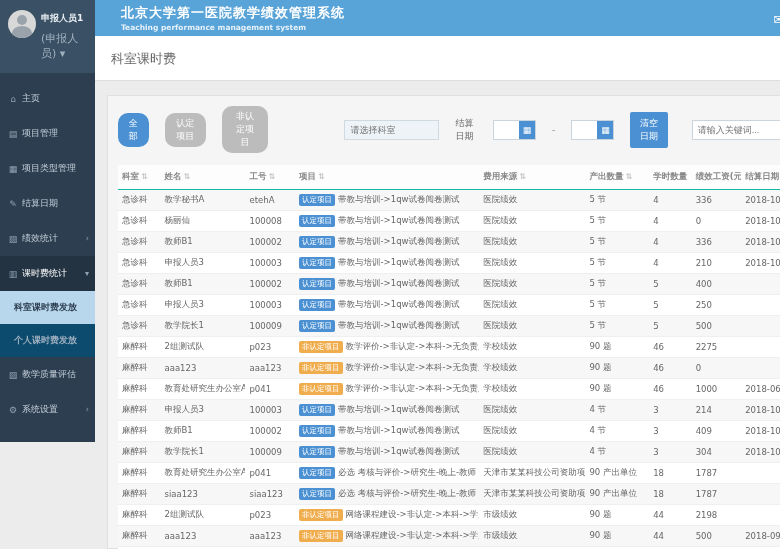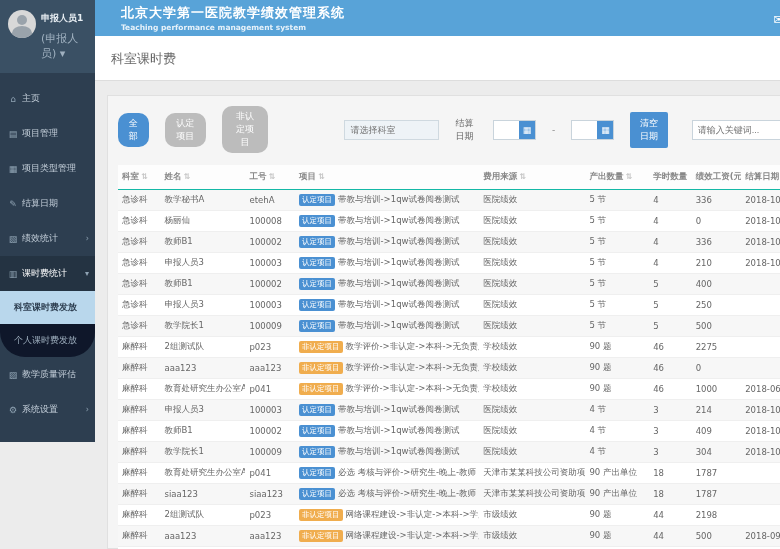--- a/index.html
+++ b/index.html
@@ -15,22 +15,22 @@
   .avatar .head { position:absolute; left:9px; top:5px; width:10px; height:10px; border-radius:50%; background:#9aa3ab; }
   .avatar .body { position:absolute; left:4px; top:16px; width:20px; height:14px; border-radius:50% 50% 0 0; background:#9aa3ab; }
   .profile-text { margin-left:5px; padding-top:2px; }
   .profile-name { font-size:9px; color:#e8eef3; font-weight:bold; }
   .profile-role { font-size:11px; color:#9fb0bf; margin-top:6px; }
   .nav { list-style:none; margin-top:8px; }
   .nav-item { font-size:9px; padding:11px 6px 11px 8px; cursor:pointer; display:flex; align-items:center; color:#c3ced9; }
   .nav-item .ico { font-size:9px; margin-right:4px; width:10px; text-align:center; color:#8fa3b3; }
   .nav-item .chev { margin-left:auto; font-size:8px; color:#8fa3b3; }
   .nav-item.open { background:#243342; color:#ffffff; }
-  .submenu { list-style:none; background:#0f172a;border-radius:25px; }
-  .sub-item { font-size:9px; padding:10px 4px 10px 14px; color:#9fb0bf; cursor:pointer; }
+  .submenu { list-style:none; background:#0c4a6e; }
+  .sub-item { font-size:9px; padding:10px 4px 10px 14px; color:#9fb0bf; cursor:pointer;font-weight:bold; }
   .sub-item.active { background:#b9d7ec; color:#2d3e50; font-weight:bold; }
 
   
   .main { flex:1; display:flex; flex-direction:column; background:#ececec; }
   .topbar { height:36px; background:#58a3d8; display:flex; align-items:center; padding:0 26px; color:#fff; }
   .brand-title { font-size:13px; font-weight:bold; letter-spacing:1px; }
   .brand-sub { font-size:7.5px; color:#e7f2fa; font-weight:bold; margin-top:1px; }
   .topbar-right { margin-left:auto; display:flex; align-items:center; gap:16px; }
   .msg-wrap { position:relative; cursor:pointer; }
   .msg-icon { font-size:13px; color:#fff; }

